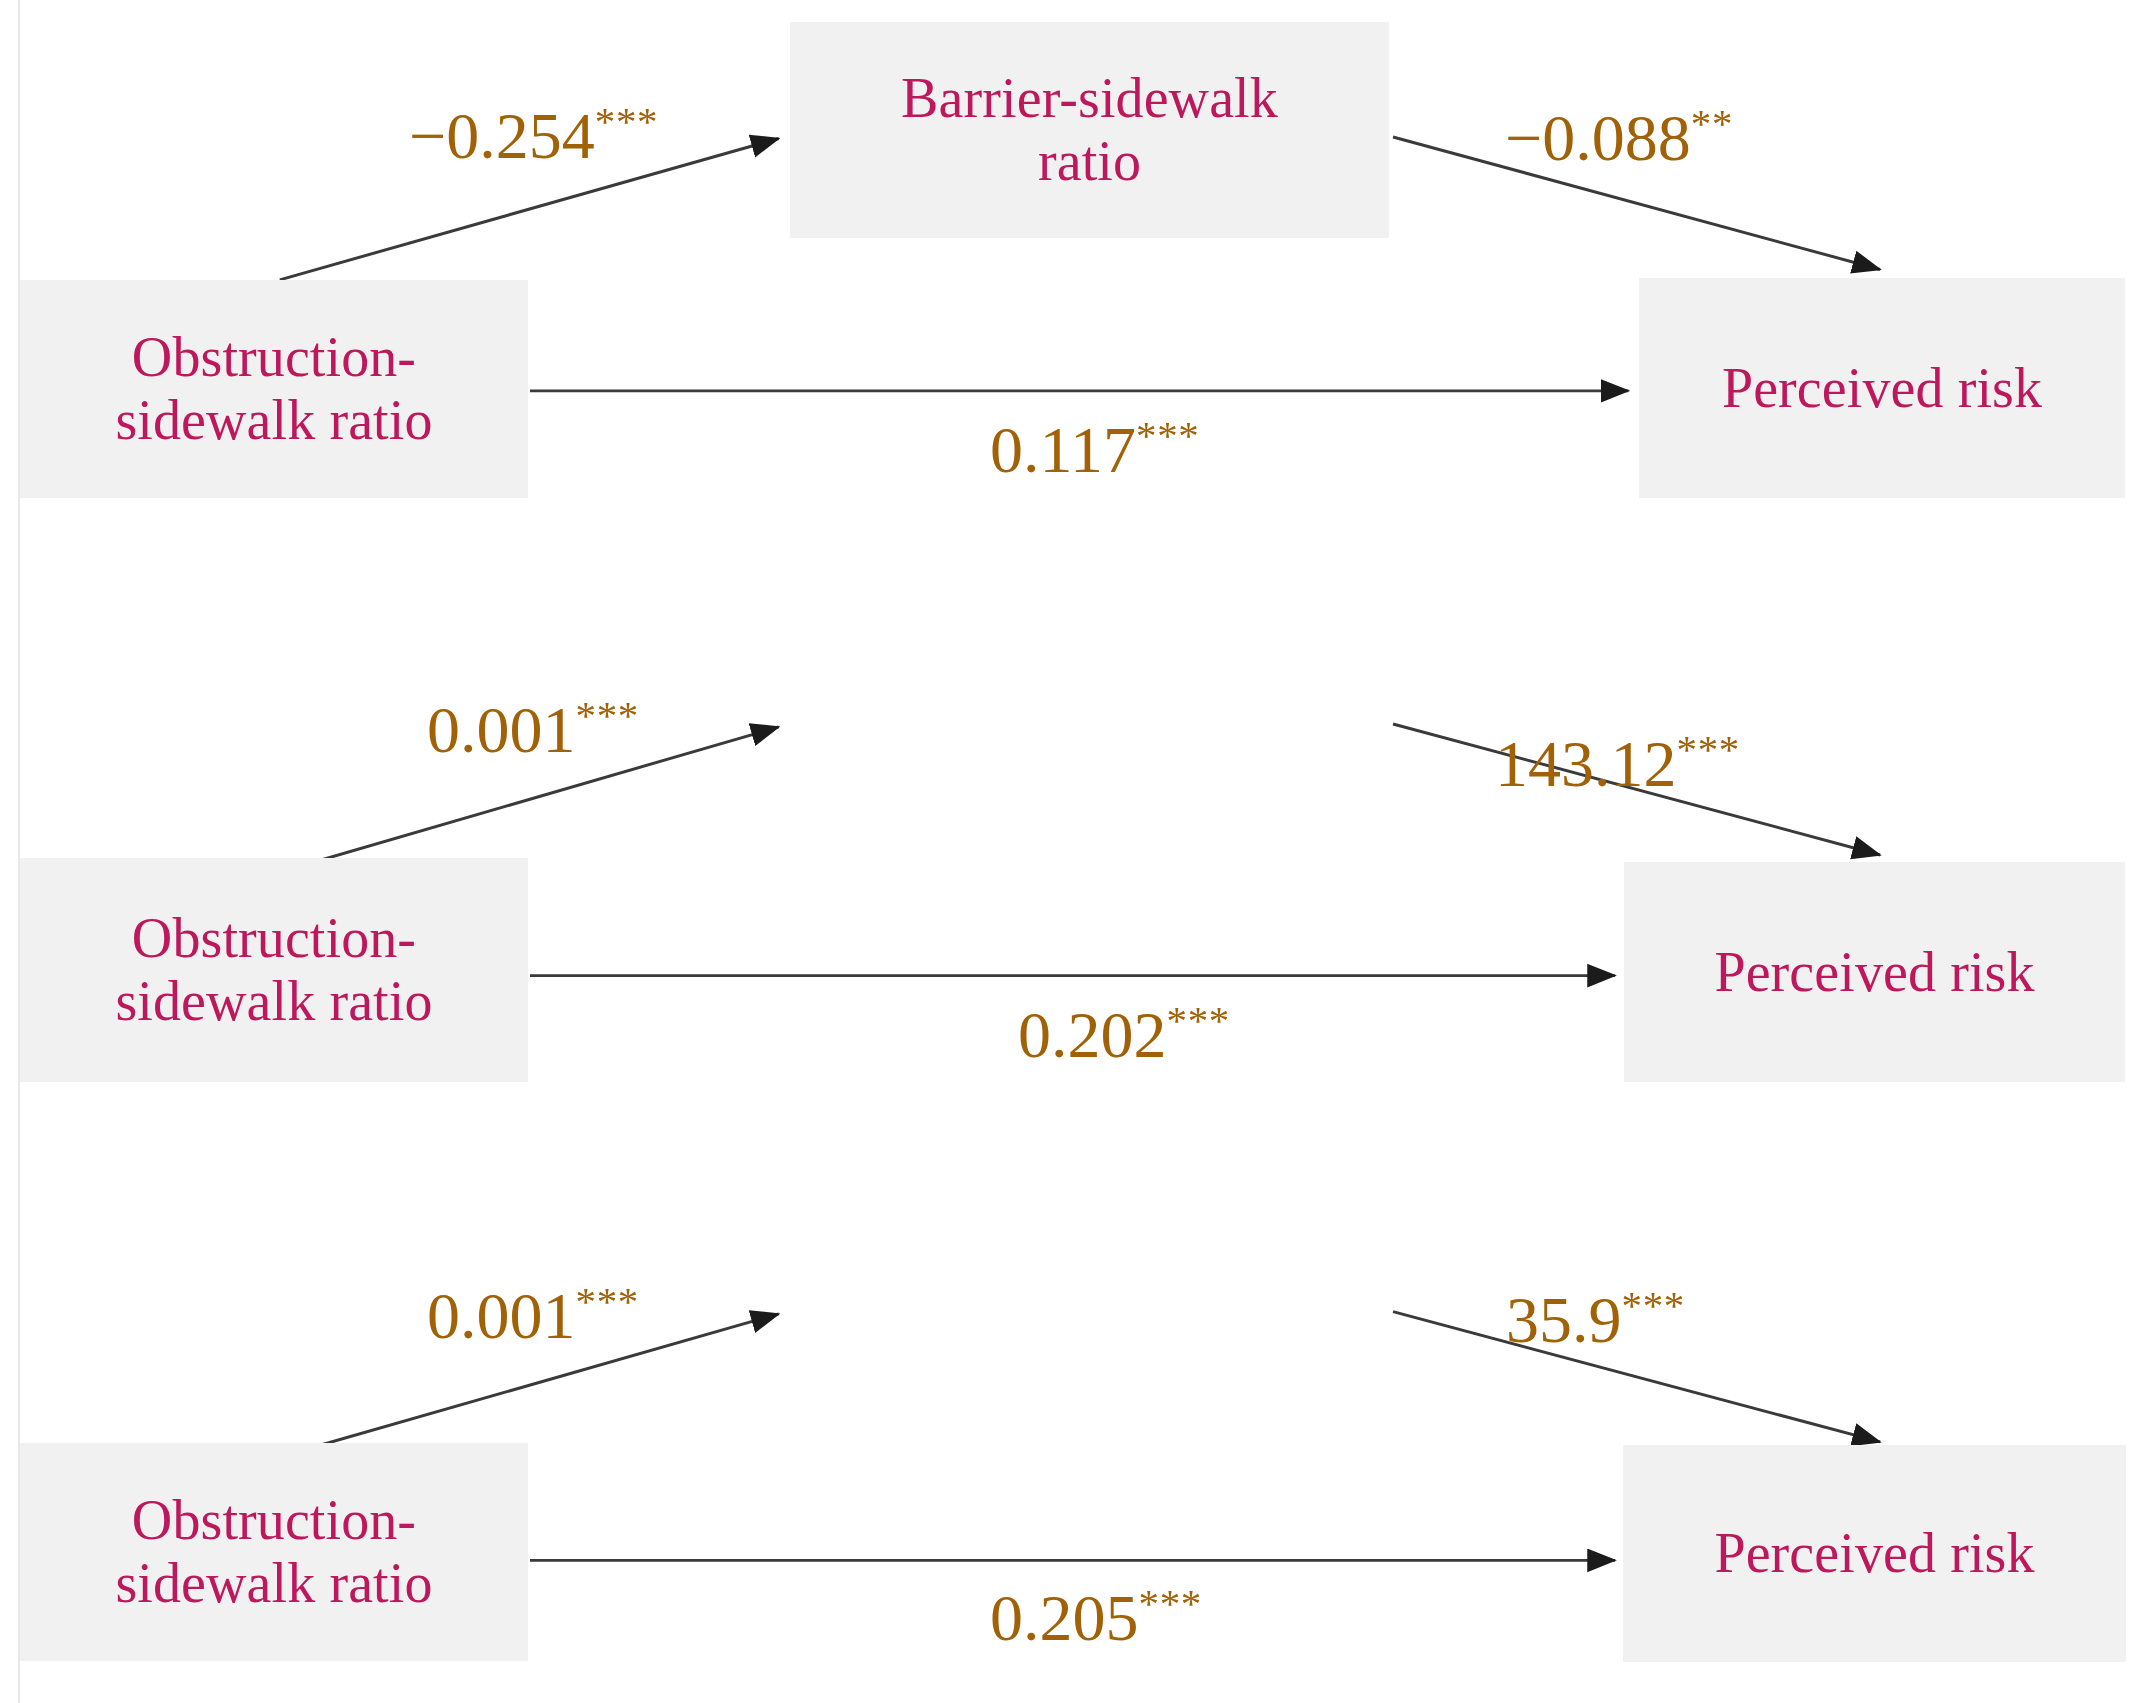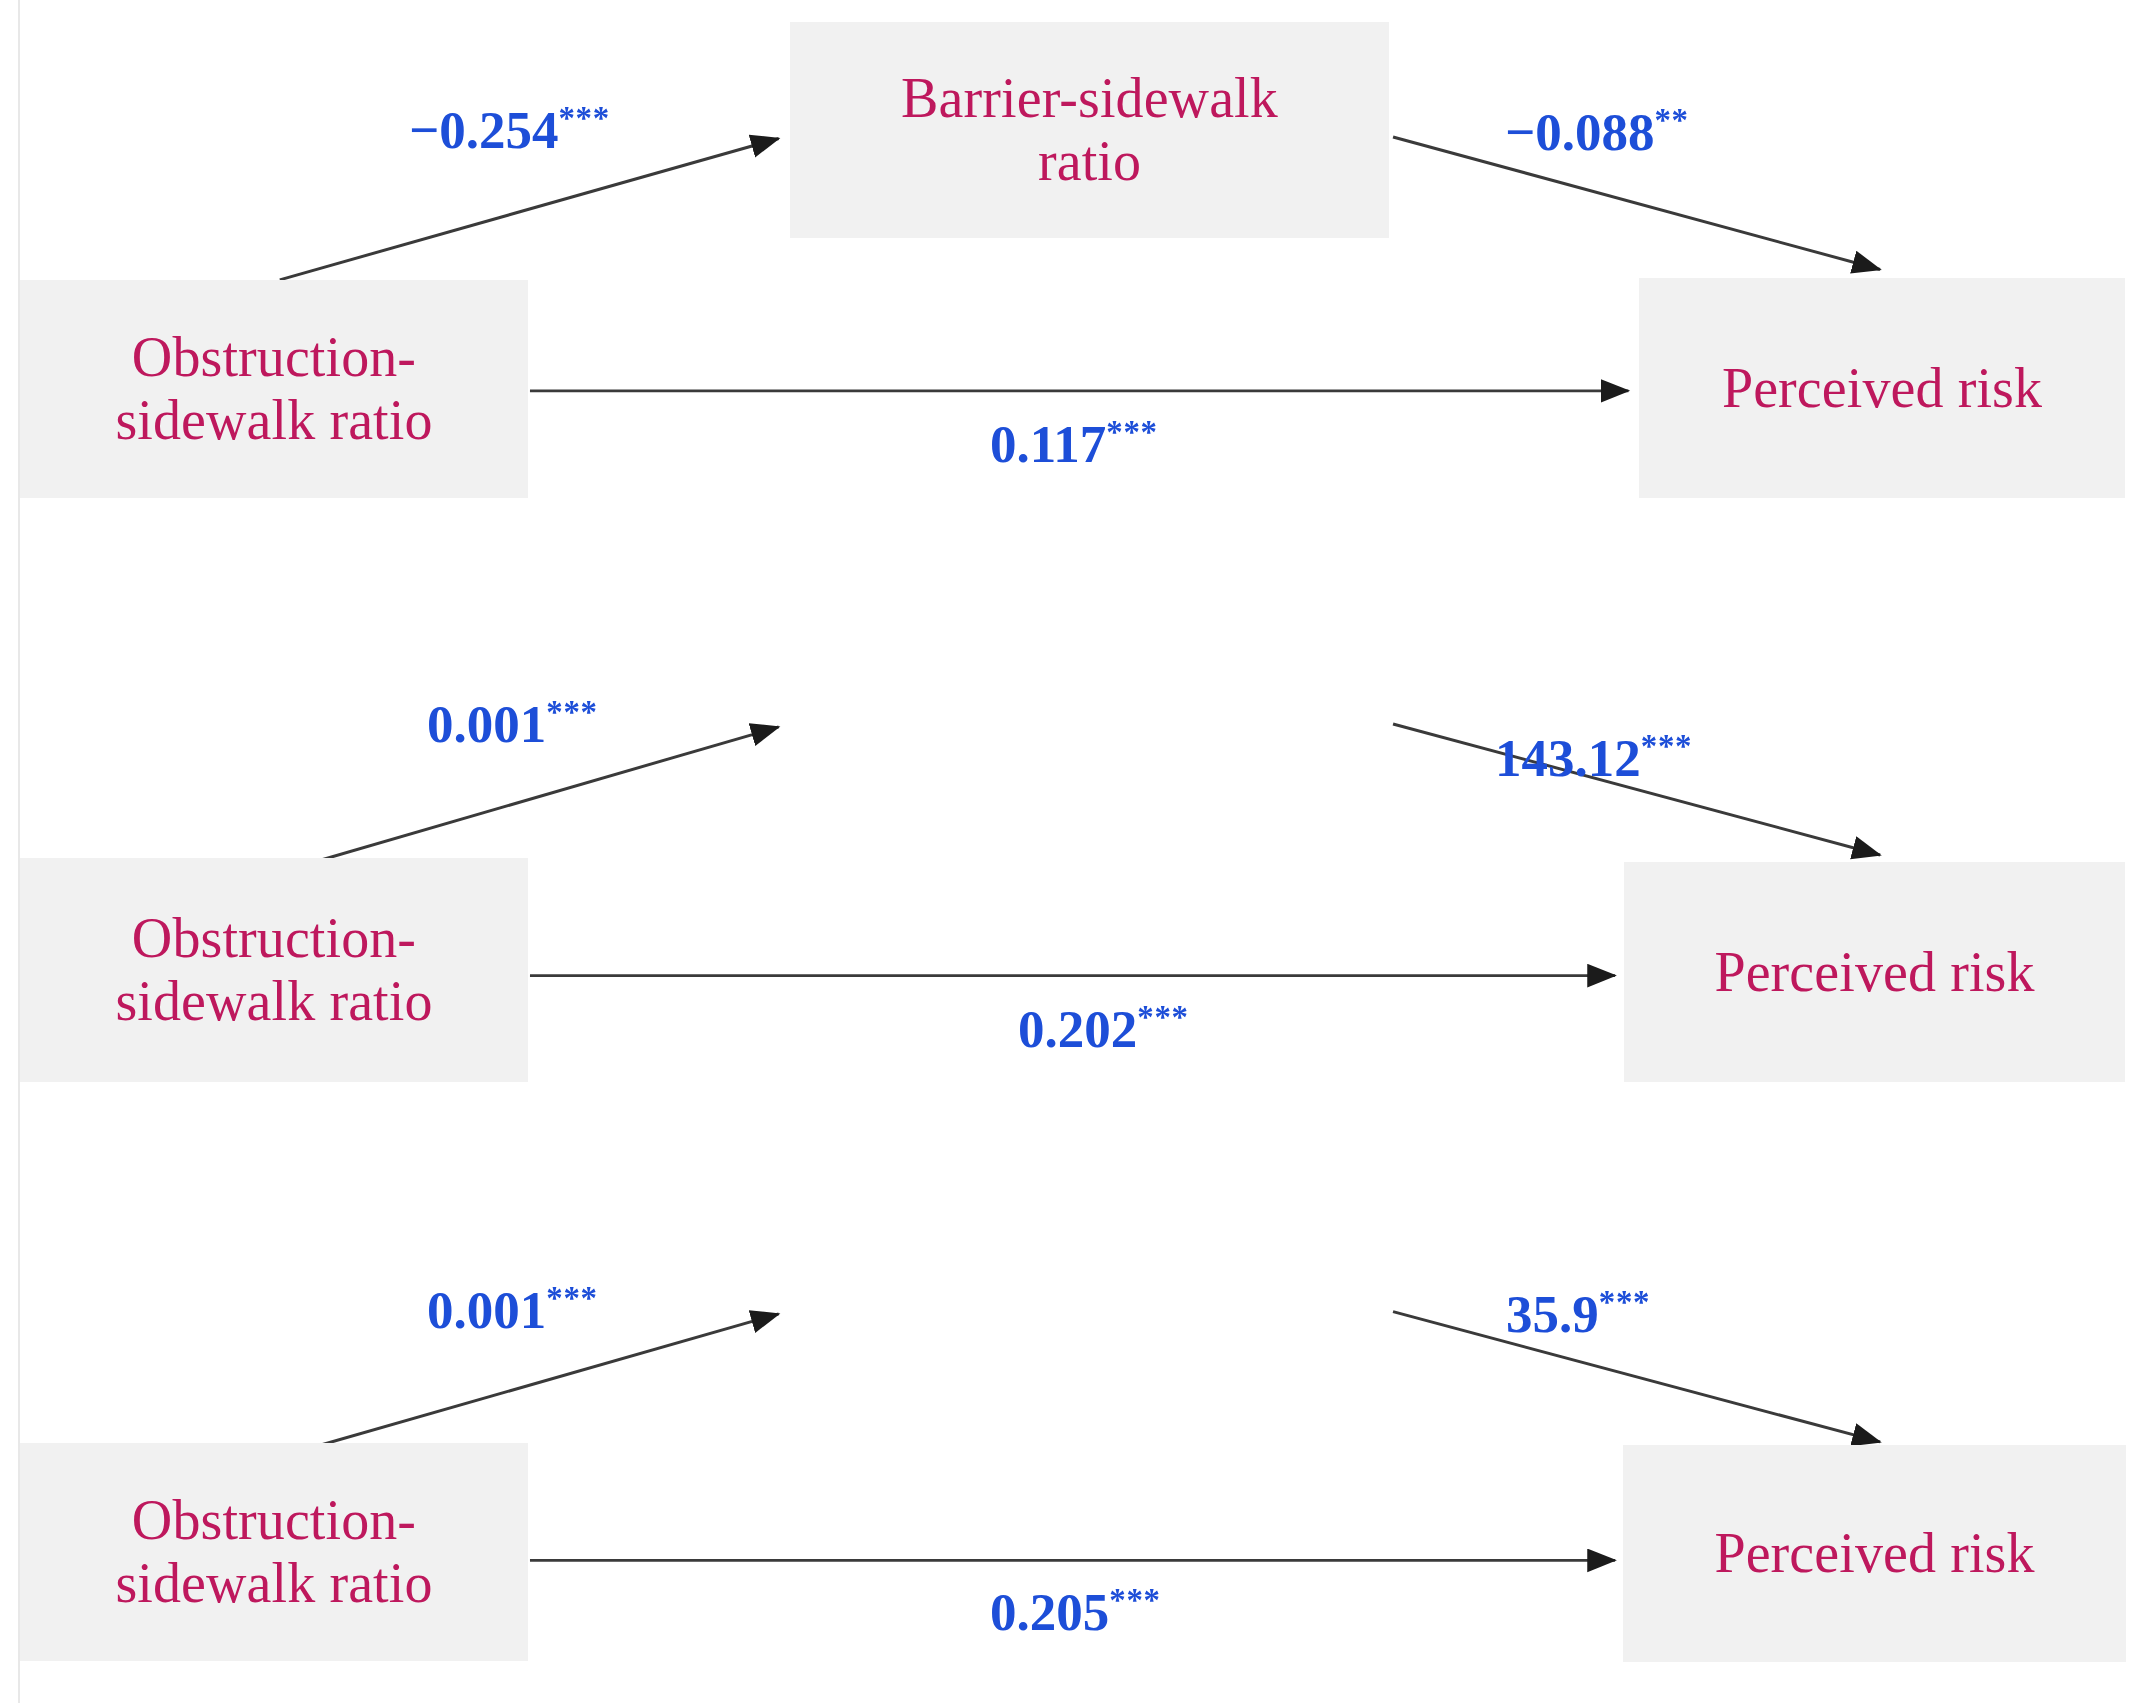--- a/index.html
+++ b/index.html
@@ -32,25 +32,24 @@
     letter-spacing: 0.1px;
     box-sizing: border-box;
     padding: 3px 9px;
   }
   .node-label {
     display: block;
     white-space: pre-line;
   }
   .edge-label {
     position: absolute;
-    color: #1d4ed8;
-    font-size: 53px;
+    color: #a16207;
+    font-size: 66px;
     white-space: nowrap;
     line-height: 1;
-    font-weight: bold;
   }
   .edge-label .stars {
     font-size: 0.62em;
     vertical-align: super;
     letter-spacing: 0.7px;
   }
   svg.edges {
     position: absolute;
     left: 0;
     top: 0;

